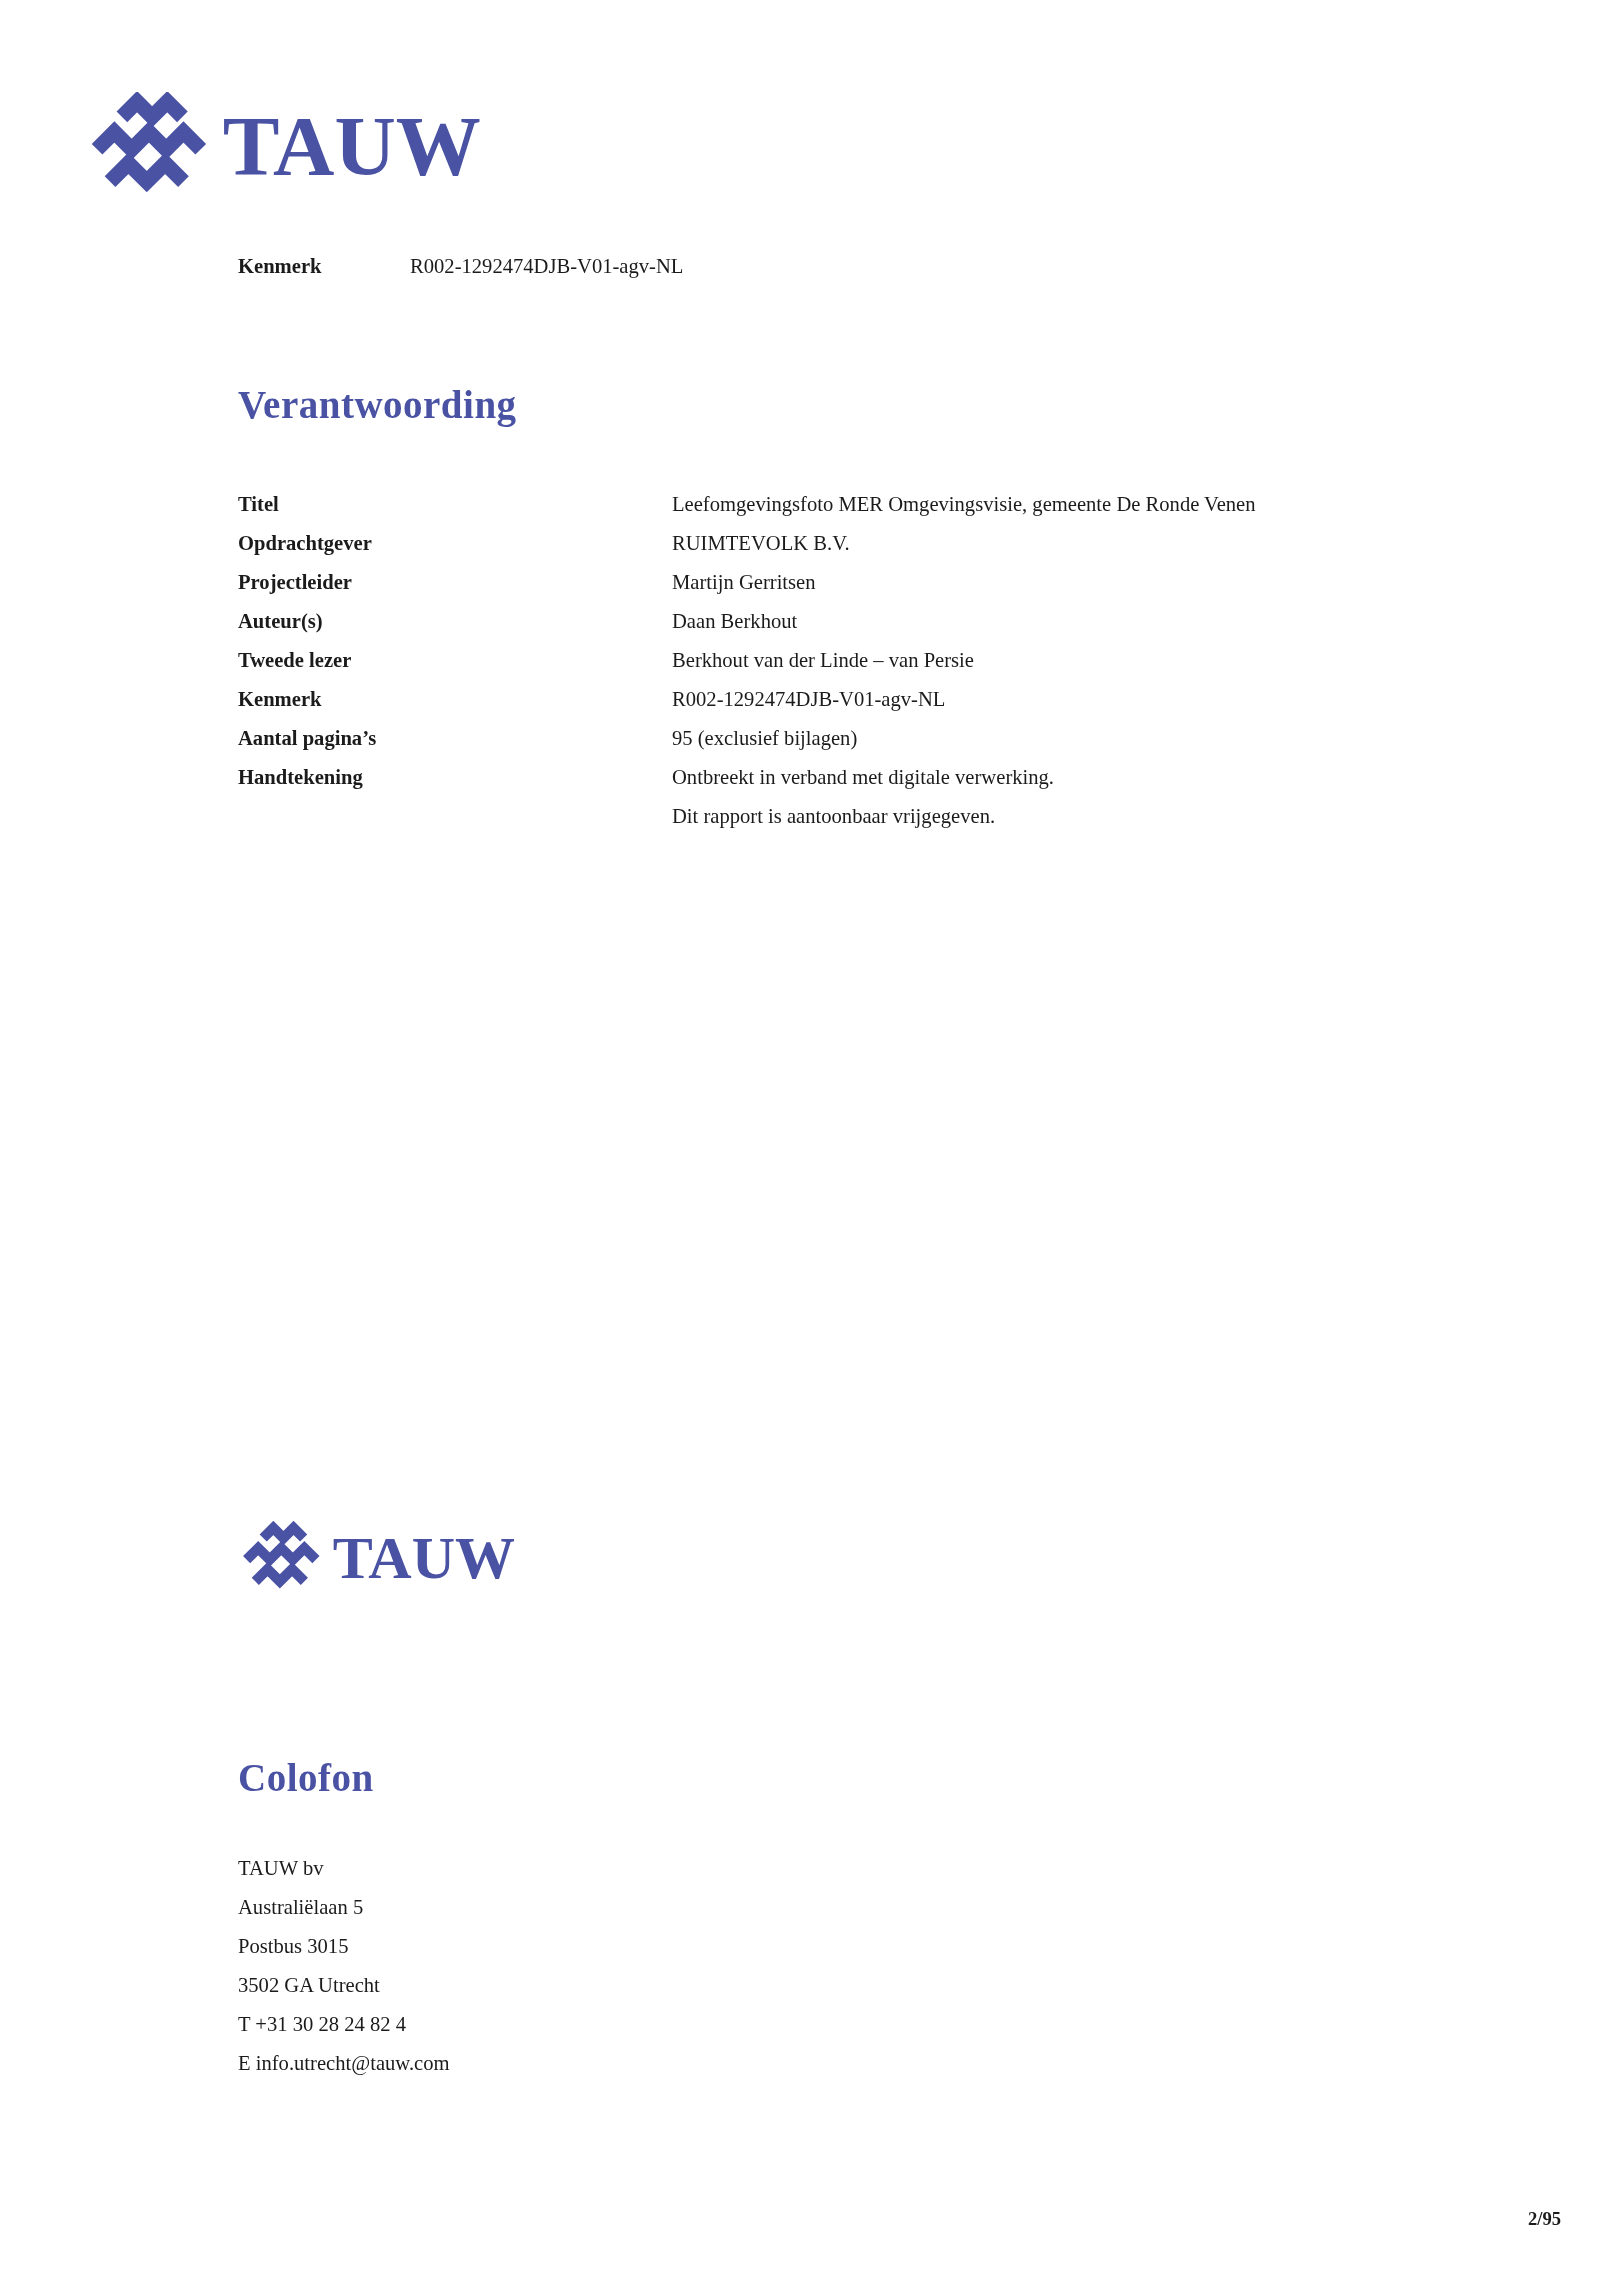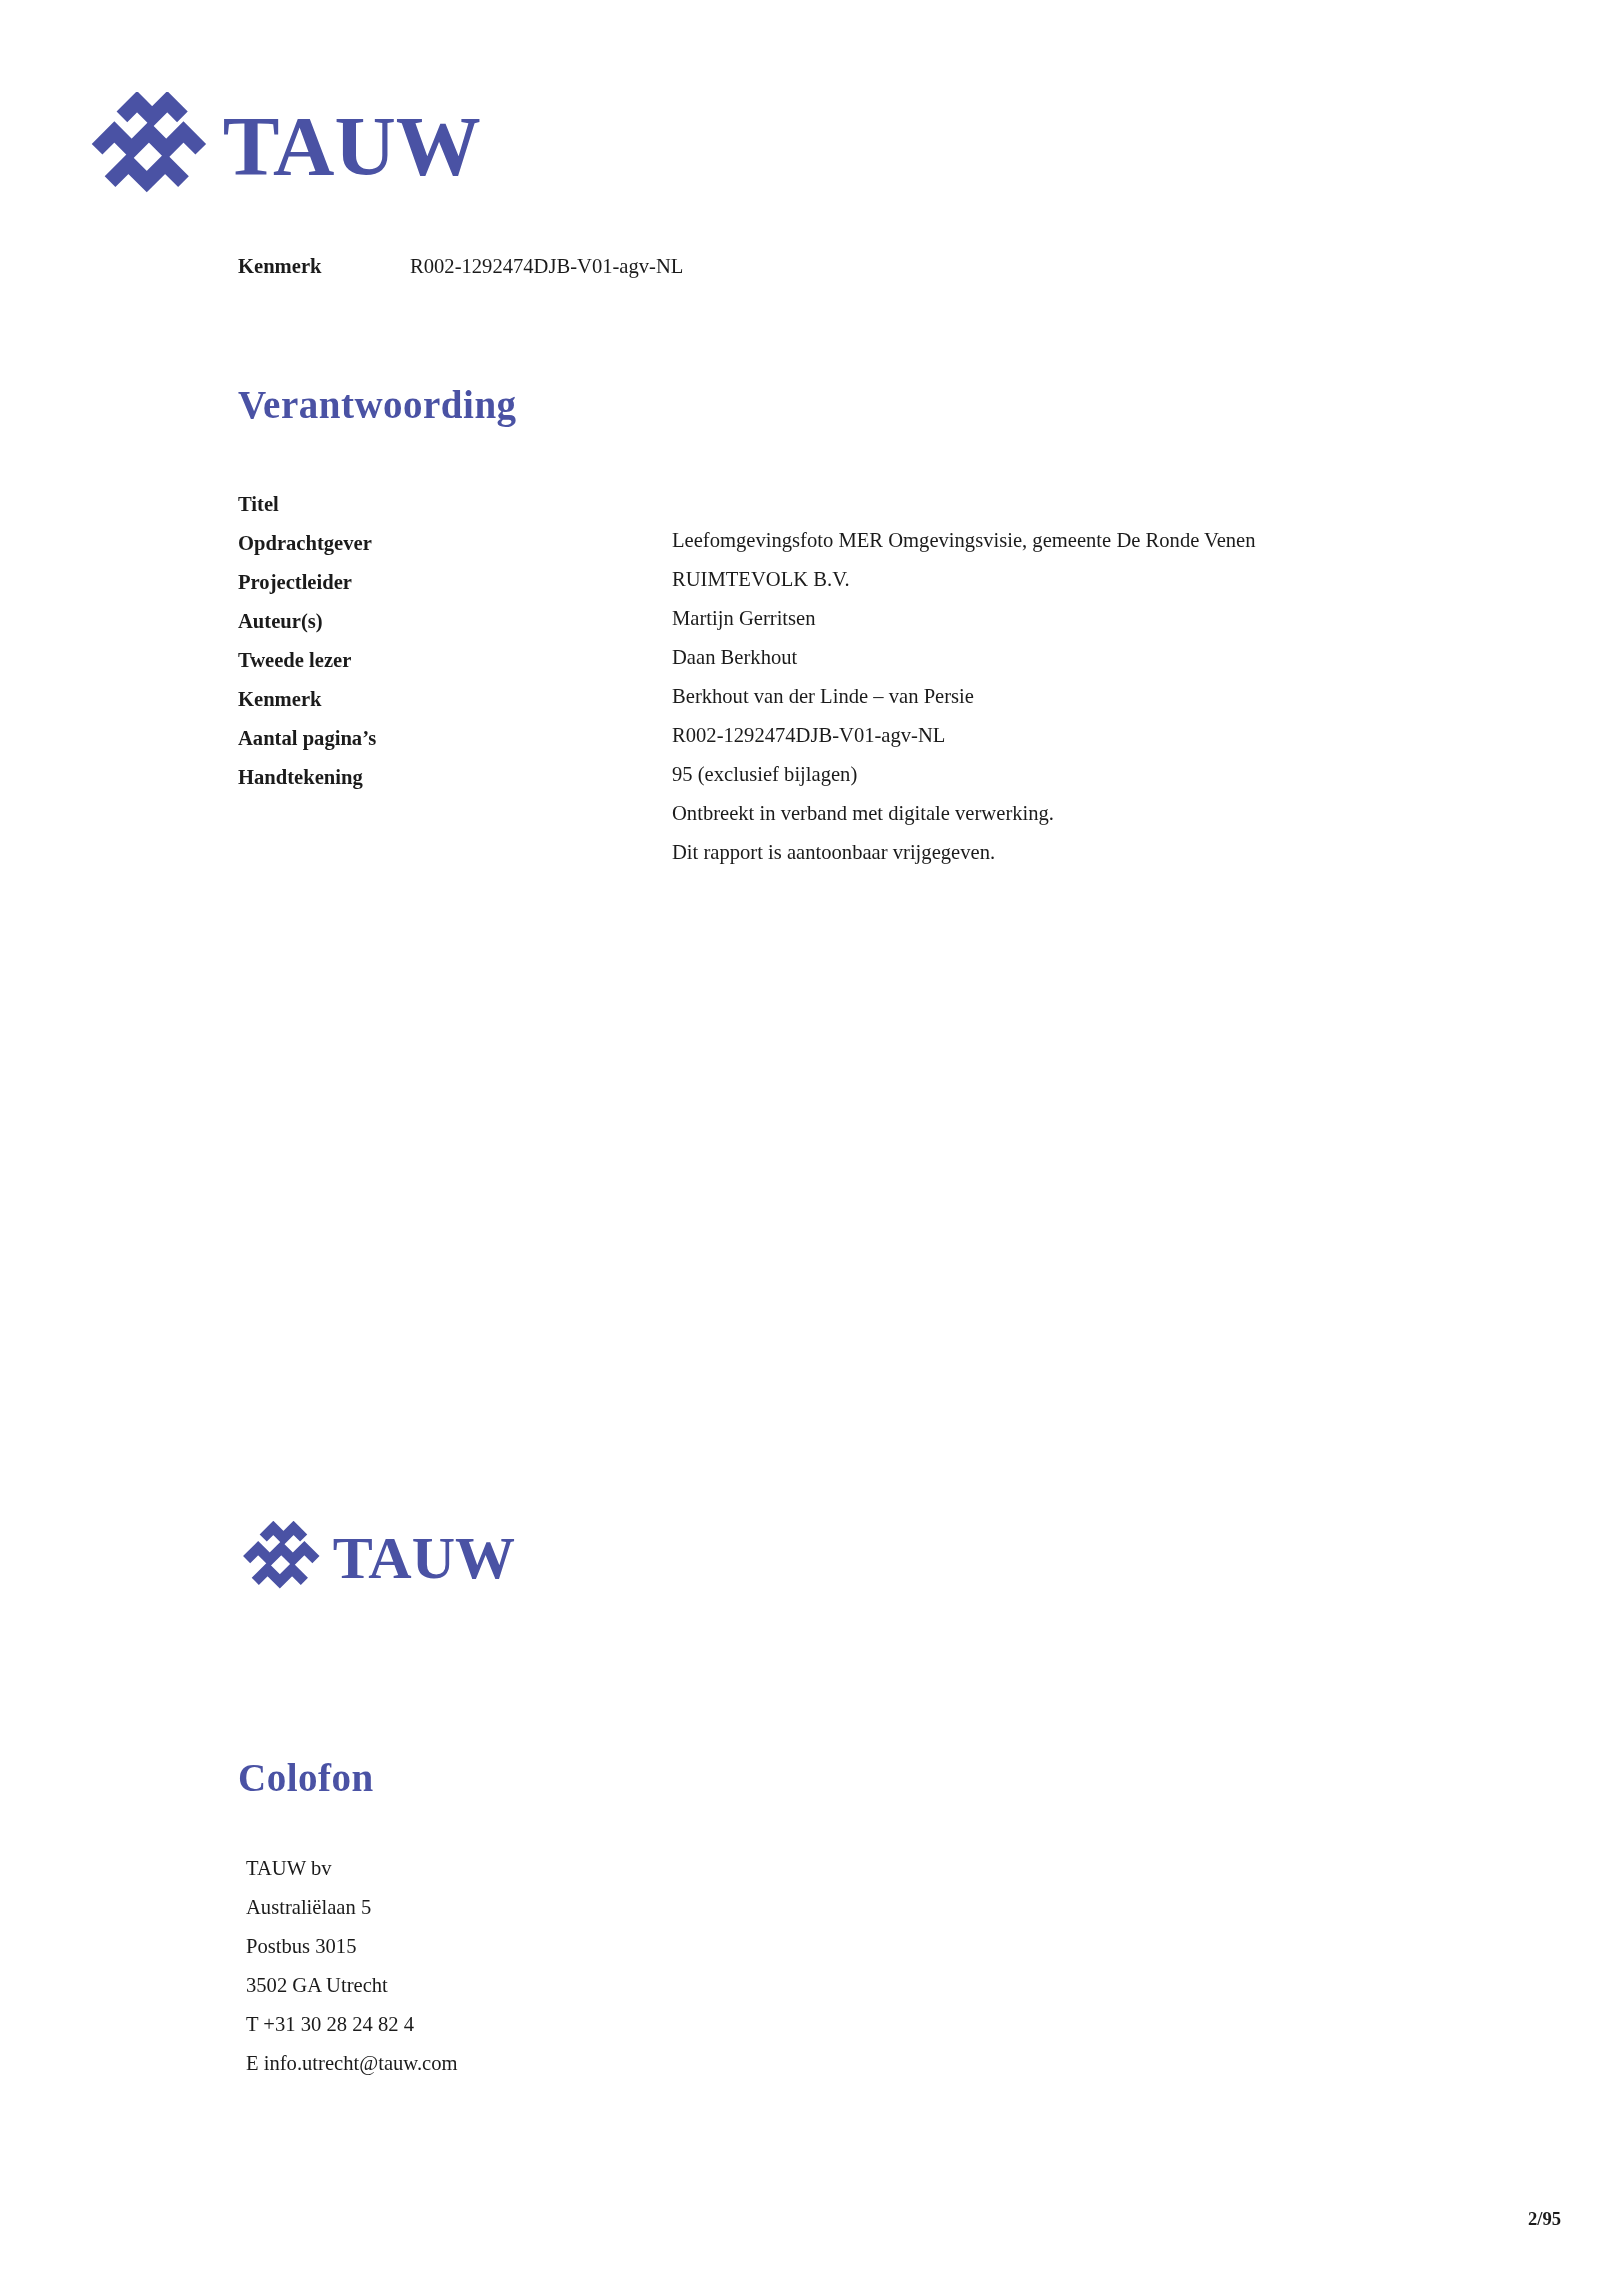--- a/index.html
+++ b/index.html
@@ -38,24 +38,24 @@
     font-size: 39px; line-height: 47px; font-weight: bold;
     color: var(--brand); letter-spacing: 0.5px; text-align: right;
   }
   .heading-verantwoording { top: 381px; }
   .heading-colofon { top: 1754px; }
 
   
   .vtable { position: absolute; left: 238px; top: 492px; font-size: 20.6px; }
   .vrow { display: flex; height: 39px; align-items: flex-start; line-height: 25.5px; gap: 48px; }
   .vrow .vlabel { width: 386px; font-weight: bold; flex: 0 0 386px; }
-  .vrow .vvalue { white-space: nowrap; margin-top: 36px; }
+  .vrow .vvalue { white-space: nowrap; }
 
   
-  .colofon-lines { position: absolute; left: 238px; top: 1849px; font-size: 20.6px; line-height: 39px; margin-left: 8px; }
+  .colofon-lines { position: absolute; left: 238px; top: 1849px; font-size: 20.6px; line-height: 39px; }
 
   
   .page-number {
     position: absolute; right: 60px; top: 2208px;
     font-size: 18.6px; font-weight: bold; line-height: 21.6px;
   }
 </style>
 </head>
 <body>
 

